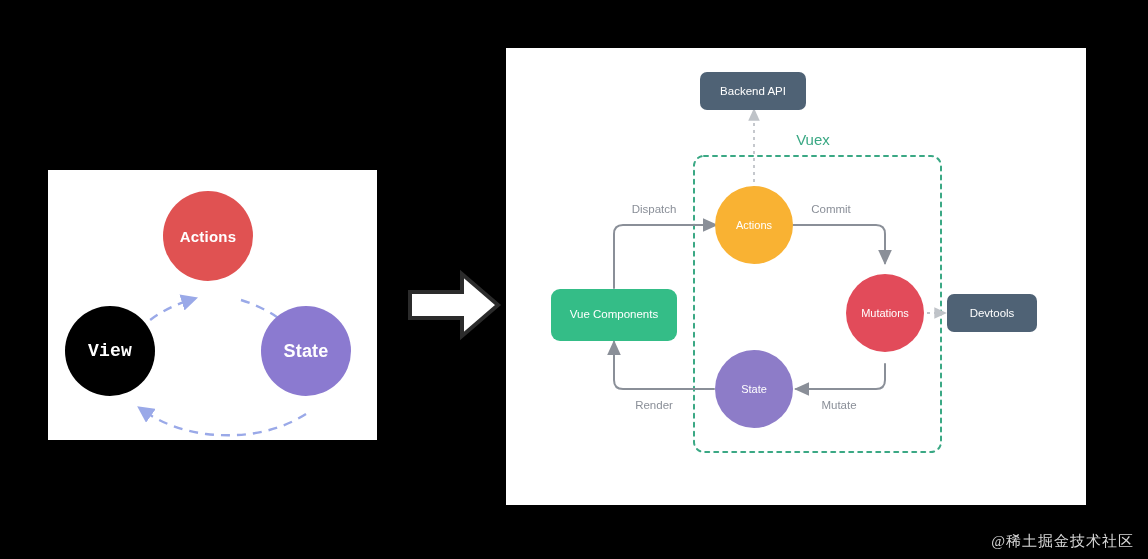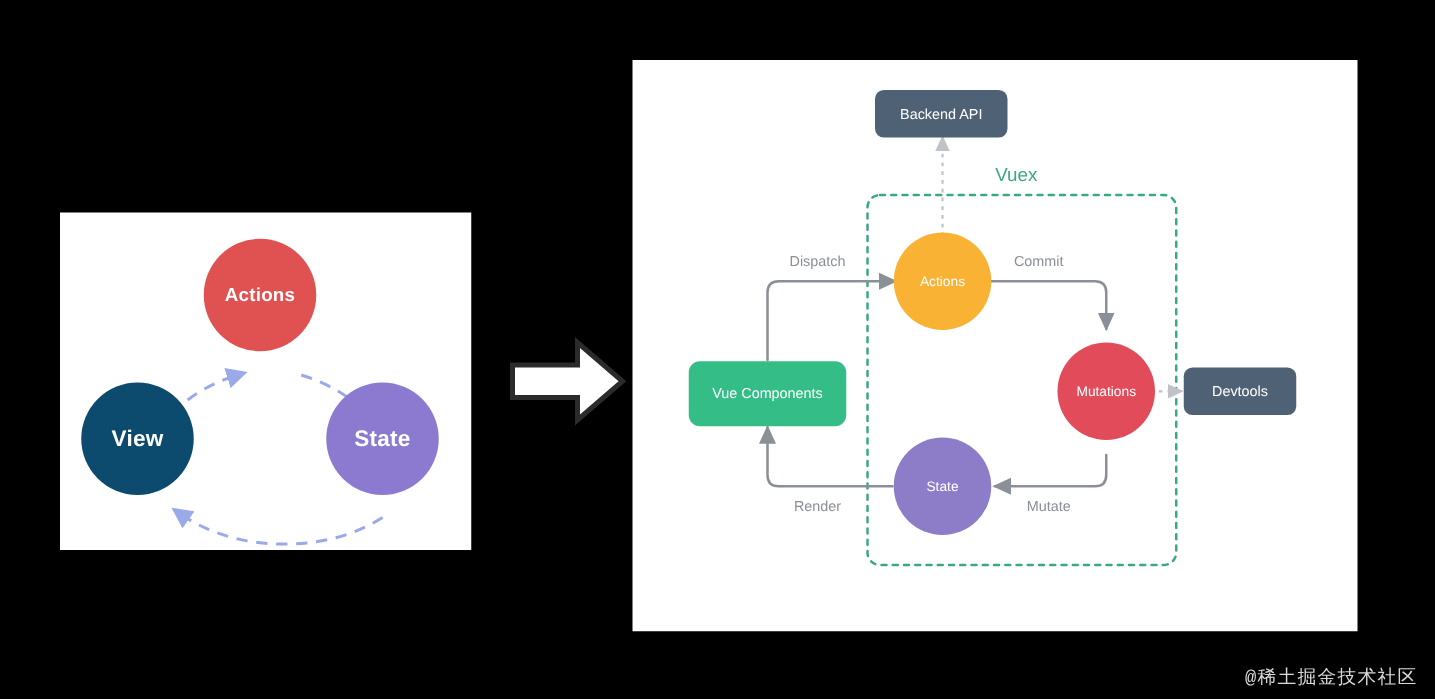--- a/index.html
+++ b/index.html
@@ -110,21 +110,21 @@
     dominant-baseline: middle;
   }
 
   
   #watermark {
     position: absolute;
     right: 14px;
     bottom: 8px;
     color: #d8d8d8;
     font-size: 15px;
-    font-family: Liberation Mono, monospace;
+    font-family: Liberation Serif, serif;
     letter-spacing: 1px;
     white-space: nowrap;
   }
 </style>
 </head>
 <body>
 
 <div id="left-panel">
   <svg id="left-diagram" viewBox="0 0 329 270">
     <defs>
@@ -136,21 +136,21 @@
     <path d="M 62,217 C 70,172 100,143 142,130" fill="none" stroke="#9aa9e8" stroke-width="2.4" stroke-dasharray="9 7" marker-end="url(#lmk)"></path>
 
     <path d="M 193,130 C 235,143 265,172 273,214" fill="none" stroke="#9aa9e8" stroke-width="2.4" stroke-dasharray="9 7" marker-end="url(#lmk)"></path>
 
     <path d="M 258,244 C 228,263 193,268 158,264 C 135,261 113,253 96,241" fill="none" stroke="#9aa9e8" stroke-width="2.4" stroke-dasharray="9 7" marker-end="url(#lmk)"></path>
   </svg>
 
   <div class="lcircle" id="lc-actions" style="left:115px;top:21px;background:#e05252;">
     <span>Actions</span>
   </div>
-  <div class="lcircle" id="lc-view" style="left:17px;top:136px;background:#0c4a6e;">
+  <div class="lcircle" id="lc-view" style="left:17px;top:136px;background:#000000;font-family:Liberation Mono, monospace;">
     <span>View</span>
   </div>
   <div class="lcircle" id="lc-state" style="left:213px;top:136px;background:#8b7ad0;">
     <span>State</span>
   </div>
 </div>
 
 <svg id="big-arrow" viewBox="0 0 100 78">
   <path d="M 6,26 L 58,26 L 58,8 L 94,39 L 58,70 L 58,52 L 6,52 Z" fill="#ffffff" stroke="#2b2b2b" stroke-width="4" stroke-linejoin="miter"></path>
 </svg>

